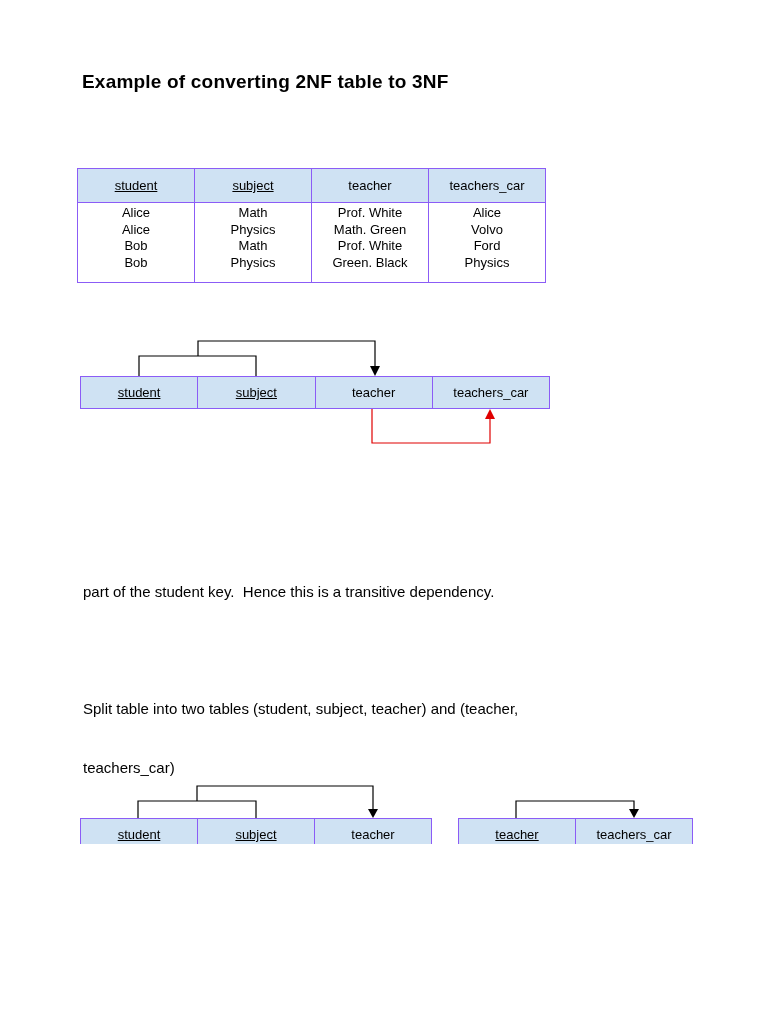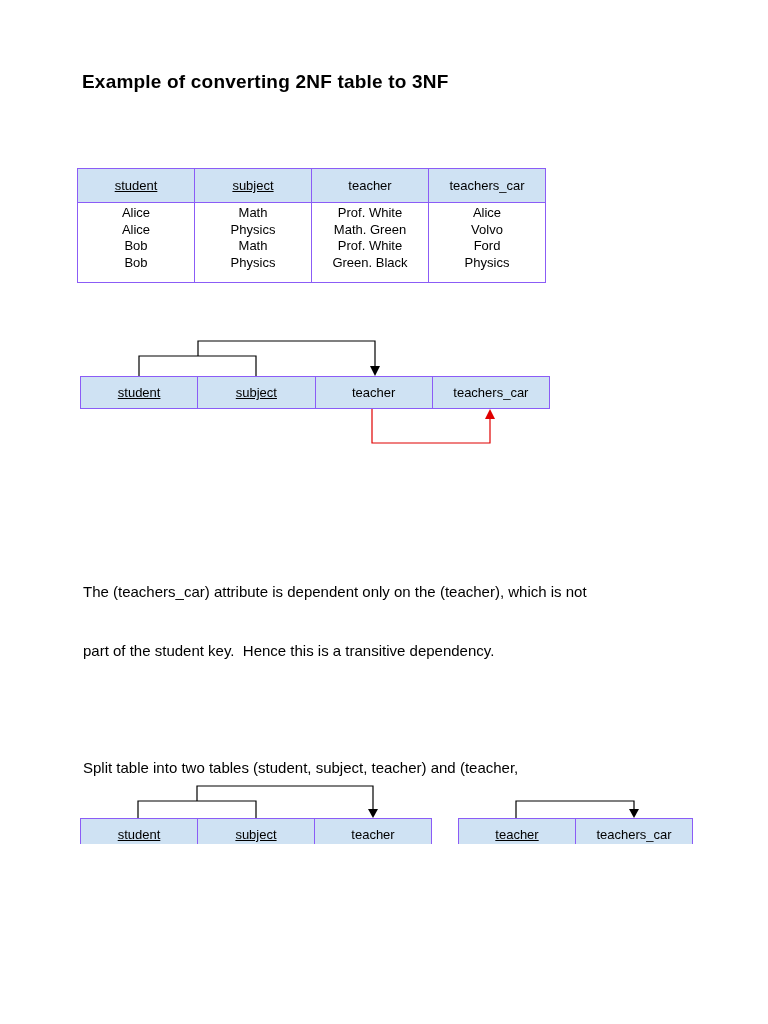--- a/index.html
+++ b/index.html
@@ -122,24 +122,24 @@
       <tr>
         <th class="key">student</th>
         <th class="key">subject</th>
         <th>teacher</th>
         <th>teachers_car</th>
       </tr>
     </tbody>
   </table>
 
   <div class="text-block">
-    <div>The (teachers_car) attribute is dependent only on the (teacher), which is not</div>
     <div>part of the student key.  Hence this is a transitive dependency.</div>
     <div class="blank"></div>
     <div>Split table into two tables (student, subject, teacher) and (teacher,</div>
+    <div>teachers_car)</div>
   </div>
 
   <svg class="arrows" style="left:80px; top:783px;" width="360" height="36">
     <path d="M58,35 V18 H176 V35" fill="none" stroke-width="1.2" stroke="#000000"></path>
     <path d="M117,18 V3 H293 V26" fill="none" stroke-width="1.2" stroke="#000000"></path>
     <polygon points="288,26 298,26 293,35" fill="#000000"></polygon>
   </svg>
 
   <table class="tbl diag" style="left:80px; top:818px; width:352px;">
     <tbody>

